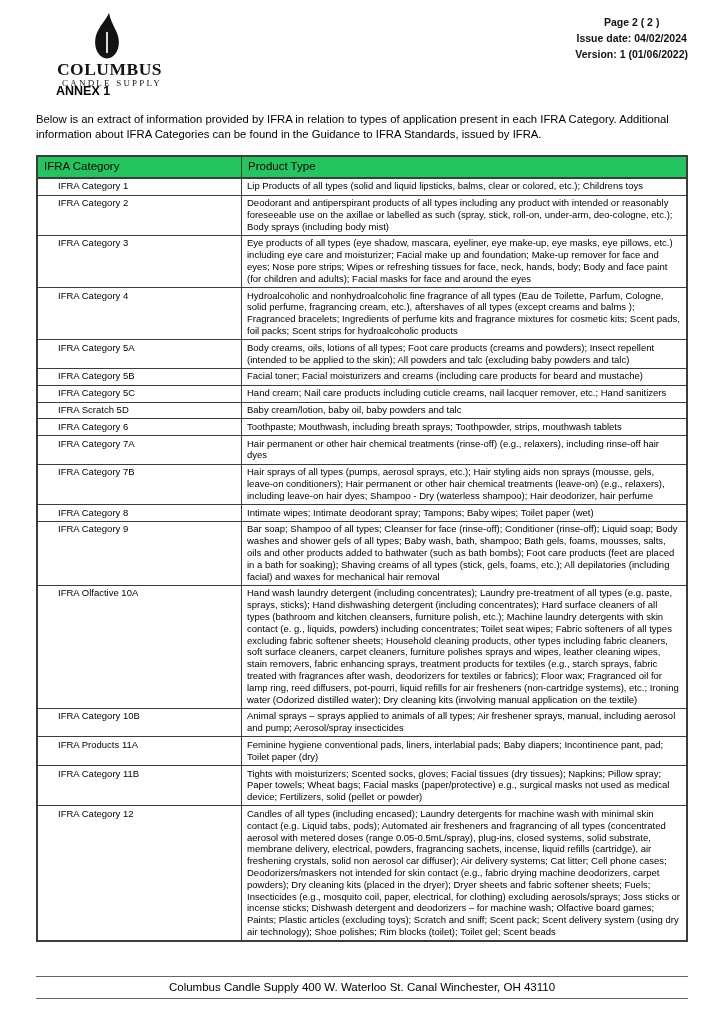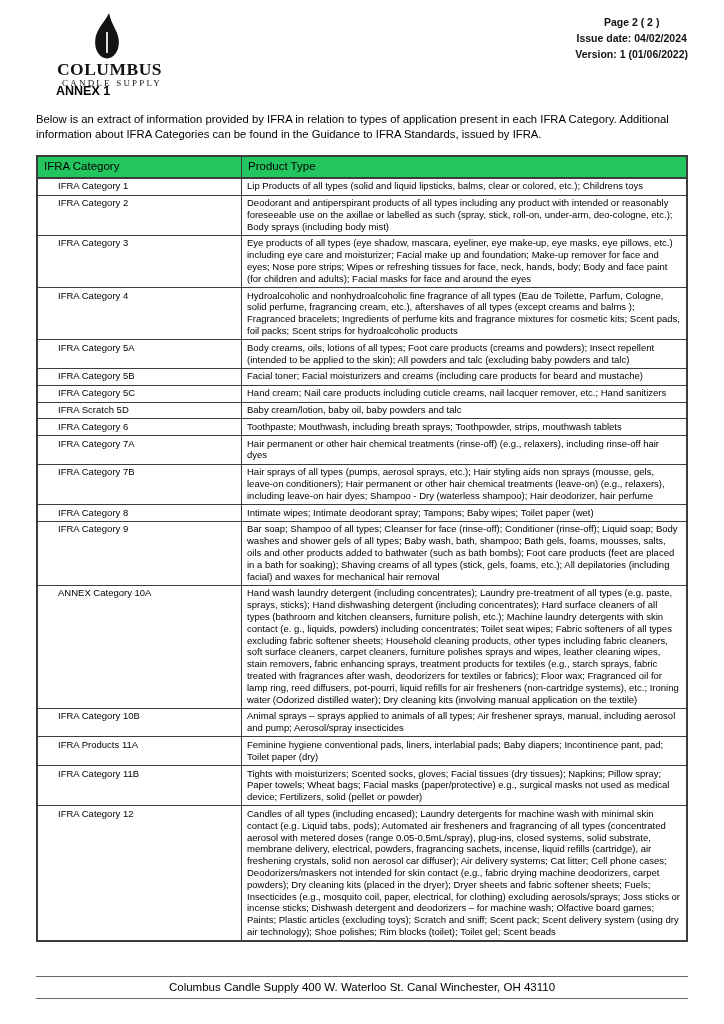--- a/index.html
+++ b/index.html
@@ -141,21 +141,21 @@
           </tr>
           <tr>
             <td class="cat">IFRA Category 8</td>
             <td class="pt">Intimate wipes; Intimate deodorant spray; Tampons; Baby wipes; Toilet paper (wet)</td>
           </tr>
           <tr>
             <td class="cat">IFRA Category 9</td>
             <td class="pt">Bar soap; Shampoo of all types; Cleanser for face (rinse-off); Conditioner (rinse-off); Liquid soap; Body washes and shower gels of all types; Baby wash, bath, shampoo; Bath gels, foams, mousses, salts, oils and other products added to bathwater (such as bath bombs); Foot care products (feet are placed in a bath for soaking); Shaving creams of all types (stick, gels, foams, etc.); All depilatories (including facial) and waxes for mechanical hair removal</td>
           </tr>
           <tr>
-            <td class="cat">ANNEX Category 10A</td>
+            <td class="cat">IFRA Olfactive 10A</td>
             <td class="pt">Hand wash laundry detergent (including concentrates); Laundry pre-treatment of all types (e.g. paste, sprays, sticks); Hand dishwashing detergent (including concentrates); Hard surface cleaners of all types (bathroom and kitchen cleansers, furniture polish, etc.); Machine laundry detergents with skin contact (e. g., liquids, powders) including concentrates; Toilet seat wipes; Fabric softeners of all types excluding fabric softener sheets; Household cleaning products, other types including fabric cleaners, soft surface cleaners, carpet cleaners, furniture polishes sprays and wipes, leather cleaning wipes, stain removers, fabric enhancing sprays, treatment products for textiles (e.g., starch sprays, fabric treated with fragrances after wash, deodorizers for textiles or fabrics); Floor wax; Fragranced oil for lamp ring, reed diffusers, pot-pourri, liquid refills for air fresheners (non-cartridge systems), etc.; Ironing water (Odorized distilled water); Dry cleaning kits (involving manual application on the textile)</td>
           </tr>
           <tr>
             <td class="cat">IFRA Category 10B</td>
             <td class="pt">Animal sprays – sprays applied to animals of all types; Air freshener sprays, manual, including aerosol and pump; Aerosol/spray insecticides</td>
           </tr>
           <tr>
             <td class="cat">IFRA Products 11A</td>
             <td class="pt">Feminine hygiene conventional pads, liners, interlabial pads; Baby diapers; Incontinence pant, pad; Toilet paper (dry)</td>
           </tr>

